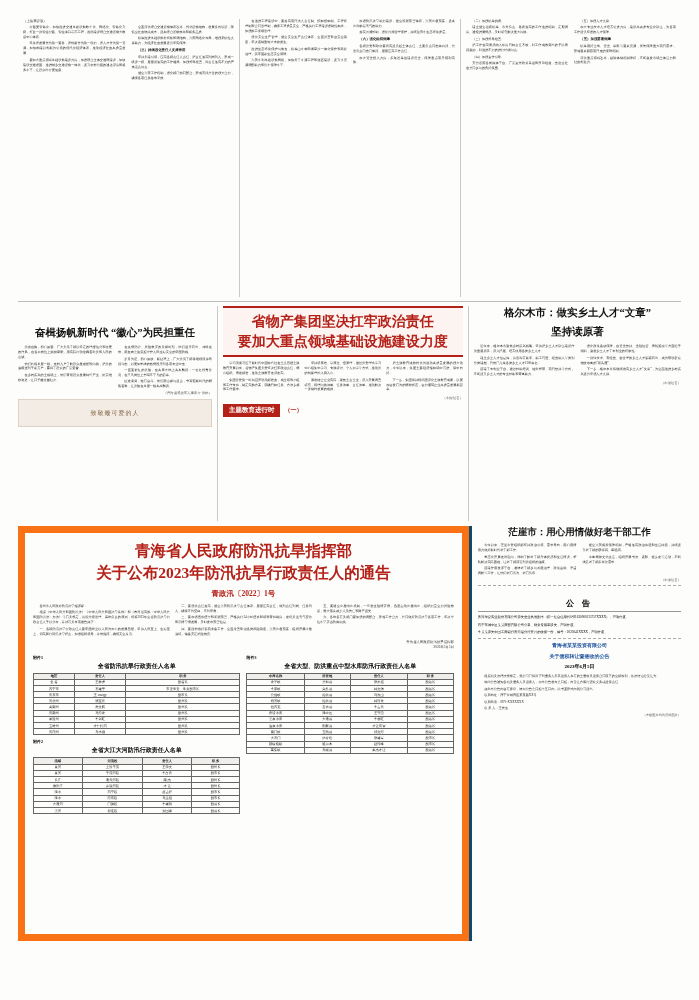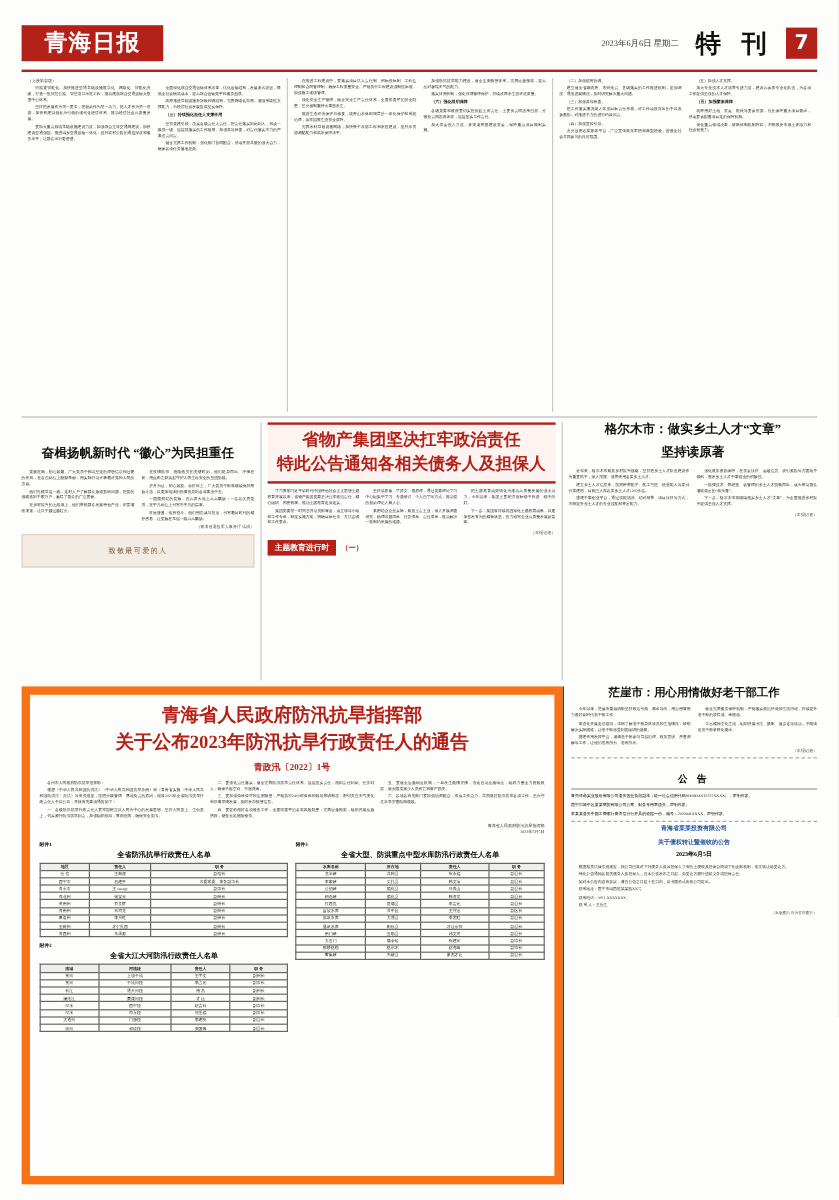--- a/index.html
+++ b/index.html
@@ -54,41 +54,35 @@
   .n-sign{text-align:right;font-size:3.4px;line-height:1.6;margin-top:3px;color:#333;}
   .attach{font-size:4px;font-weight:bold;margin:4px 0 2px 0;}
   .tbl-cap{text-align:center;font-size:6px;font-weight:bold;margin:2px 0 2px 0;}
   table{border-collapse:collapse;width:100%;font-size:3.3px;}
   th,td{border:.5px solid #666;padding:.6px 1px;text-align:center;color:#222;}
   th{background:#f0eeea;font-weight:bold;}
   .halves{display:flex;gap:6px;}
   .halves>div{flex:1;}
 
   
-  .rightbot{width:32%;padding-left:6px;box-sizing:border-box;border-left:1px solid #0c4a6e;font-family:Liberation Serif, serif;}
+  .rightbot{width:32%;padding-left:6px;box-sizing:border-box;border-left:3px solid #0c4a6e;font-family:Liberation Serif, serif;}
   .rb-title{font-size:9.5px;font-weight:bold;color:#111;text-align:center;line-height:1.4;margin-bottom:4px;}
   .ann-head{text-align:center;font-size:8px;font-weight:bold;letter-spacing:3px;border-bottom:1px solid #999;padding-bottom:2px;margin-bottom:3px;margin-top:12px;}
   .ann-sub{text-align:center;font-size:5px;font-weight:bold;line-height:1.5;margin-bottom:3px;}
   .blue{color:#1a4f9c;}
   .ann-item{font-size:3.3px;line-height:1.55;text-align:justify;margin-bottom:2.5px;}
   .sep{border-top:1px dashed #aaa;margin:3px 0;}
   .foot{font-size:3.2px;color:#555;text-align:right;margin-top:2px;}
 </style>
 </head>
 <body>
 
 <div class="page">
   <div class="inner">
 
-    <div class="masthead">
-      <div class="logo">青海日报</div>
-      <div class="mh-mid">2023年6月6日  星期二</div>
-      <div class="mh-title">特  刊</div>
-      <div class="mh-num">7</div>
-    </div>
 
     <div class="topzone">
       <div class="topcol">
         <div class="headnote">（上接第②版）</div>
         <div class="tiny cols2" id="tc1">
             <p>行路更智能化。加快推进交通基础设施数字化、网络化、智能化升级，打造一批智慧公路、智慧港口示范工程，推动建设综合交通运输大数据中心体系。</p>
             <p>坚持把发展作为第一要务，把创新作为第一动力，把人才作为第一资源，加快构建以创新为引领的现代化经济体系，推动经济社会高质量发展。</p>
             <p>要加大重点领域基础设施建设力度，加强综合立体交通网建设，加快建设交通强国。推进城乡交通运输一体化，提升农村公路的通达深度和服务水平，让群众出行更便捷。</p>
             <p>全面深化综合交通运输体系改革，优化运输结构，发展多式联运，降低全社会物流成本，提高综合运输效率和服务品质。</p>
             <p>统筹推进基础设施补短板和调结构，完善网络化布局，增强系统性支撑能力，为经济社会发展提供坚实保障。</p>
@@ -141,21 +135,21 @@
           </div>
         <div class="byline">（青海省退役军人事务厅  供稿）</div>
         <div class="stamp">
           <span class="st">致敬最可爱的人</span>
         </div>
       </div>
 
       <div class="b2b">
         <div class="redbox">
           <div class="t">省物产集团坚决扛牢政治责任</div>
-          <div class="t">特此公告通知各相关债务人及担保人</div>
+          <div class="t">要加大重点领域基础设施建设力度</div>
         </div>
         <div class="tiny cols3" id="f2">
             <p>学习贯彻习近平新时代中国特色社会主义思想主题教育开展以来，省物产集团党委坚决扛牢政治责任，精心组织、周密部署，推动主题教育走深走实。</p>
             <p>集团党委第一时间召开动员部署会，成立领导小组和工作专班，制定实施方案，明确目标任务、方法步骤和工作要求。</p>
             <p>坚持读原著、学原文、悟原理，通过党委理论学习中心组集中学习、专题研讨、个人自学等方式，推动党的创新理论入脑入心。</p>
             <p>紧密结合企业实际，聚焦主责主业，深入开展调查研究，梳理问题清单、任务清单、责任清单，推动解决一批制约发展的难题。</p>
             <p>把主题教育成效转化为推动高质量发展的强大动力，今年以来，集团主要经济指标稳中有进、稳中向好。</p>
             <p>下一步，集团将持续巩固深化主题教育成果，以更加奋发有为的精神状态，奋力谱写企业高质量发展新篇章。</p>
           </div>
         <div class="byline">（本报记者）</div>

